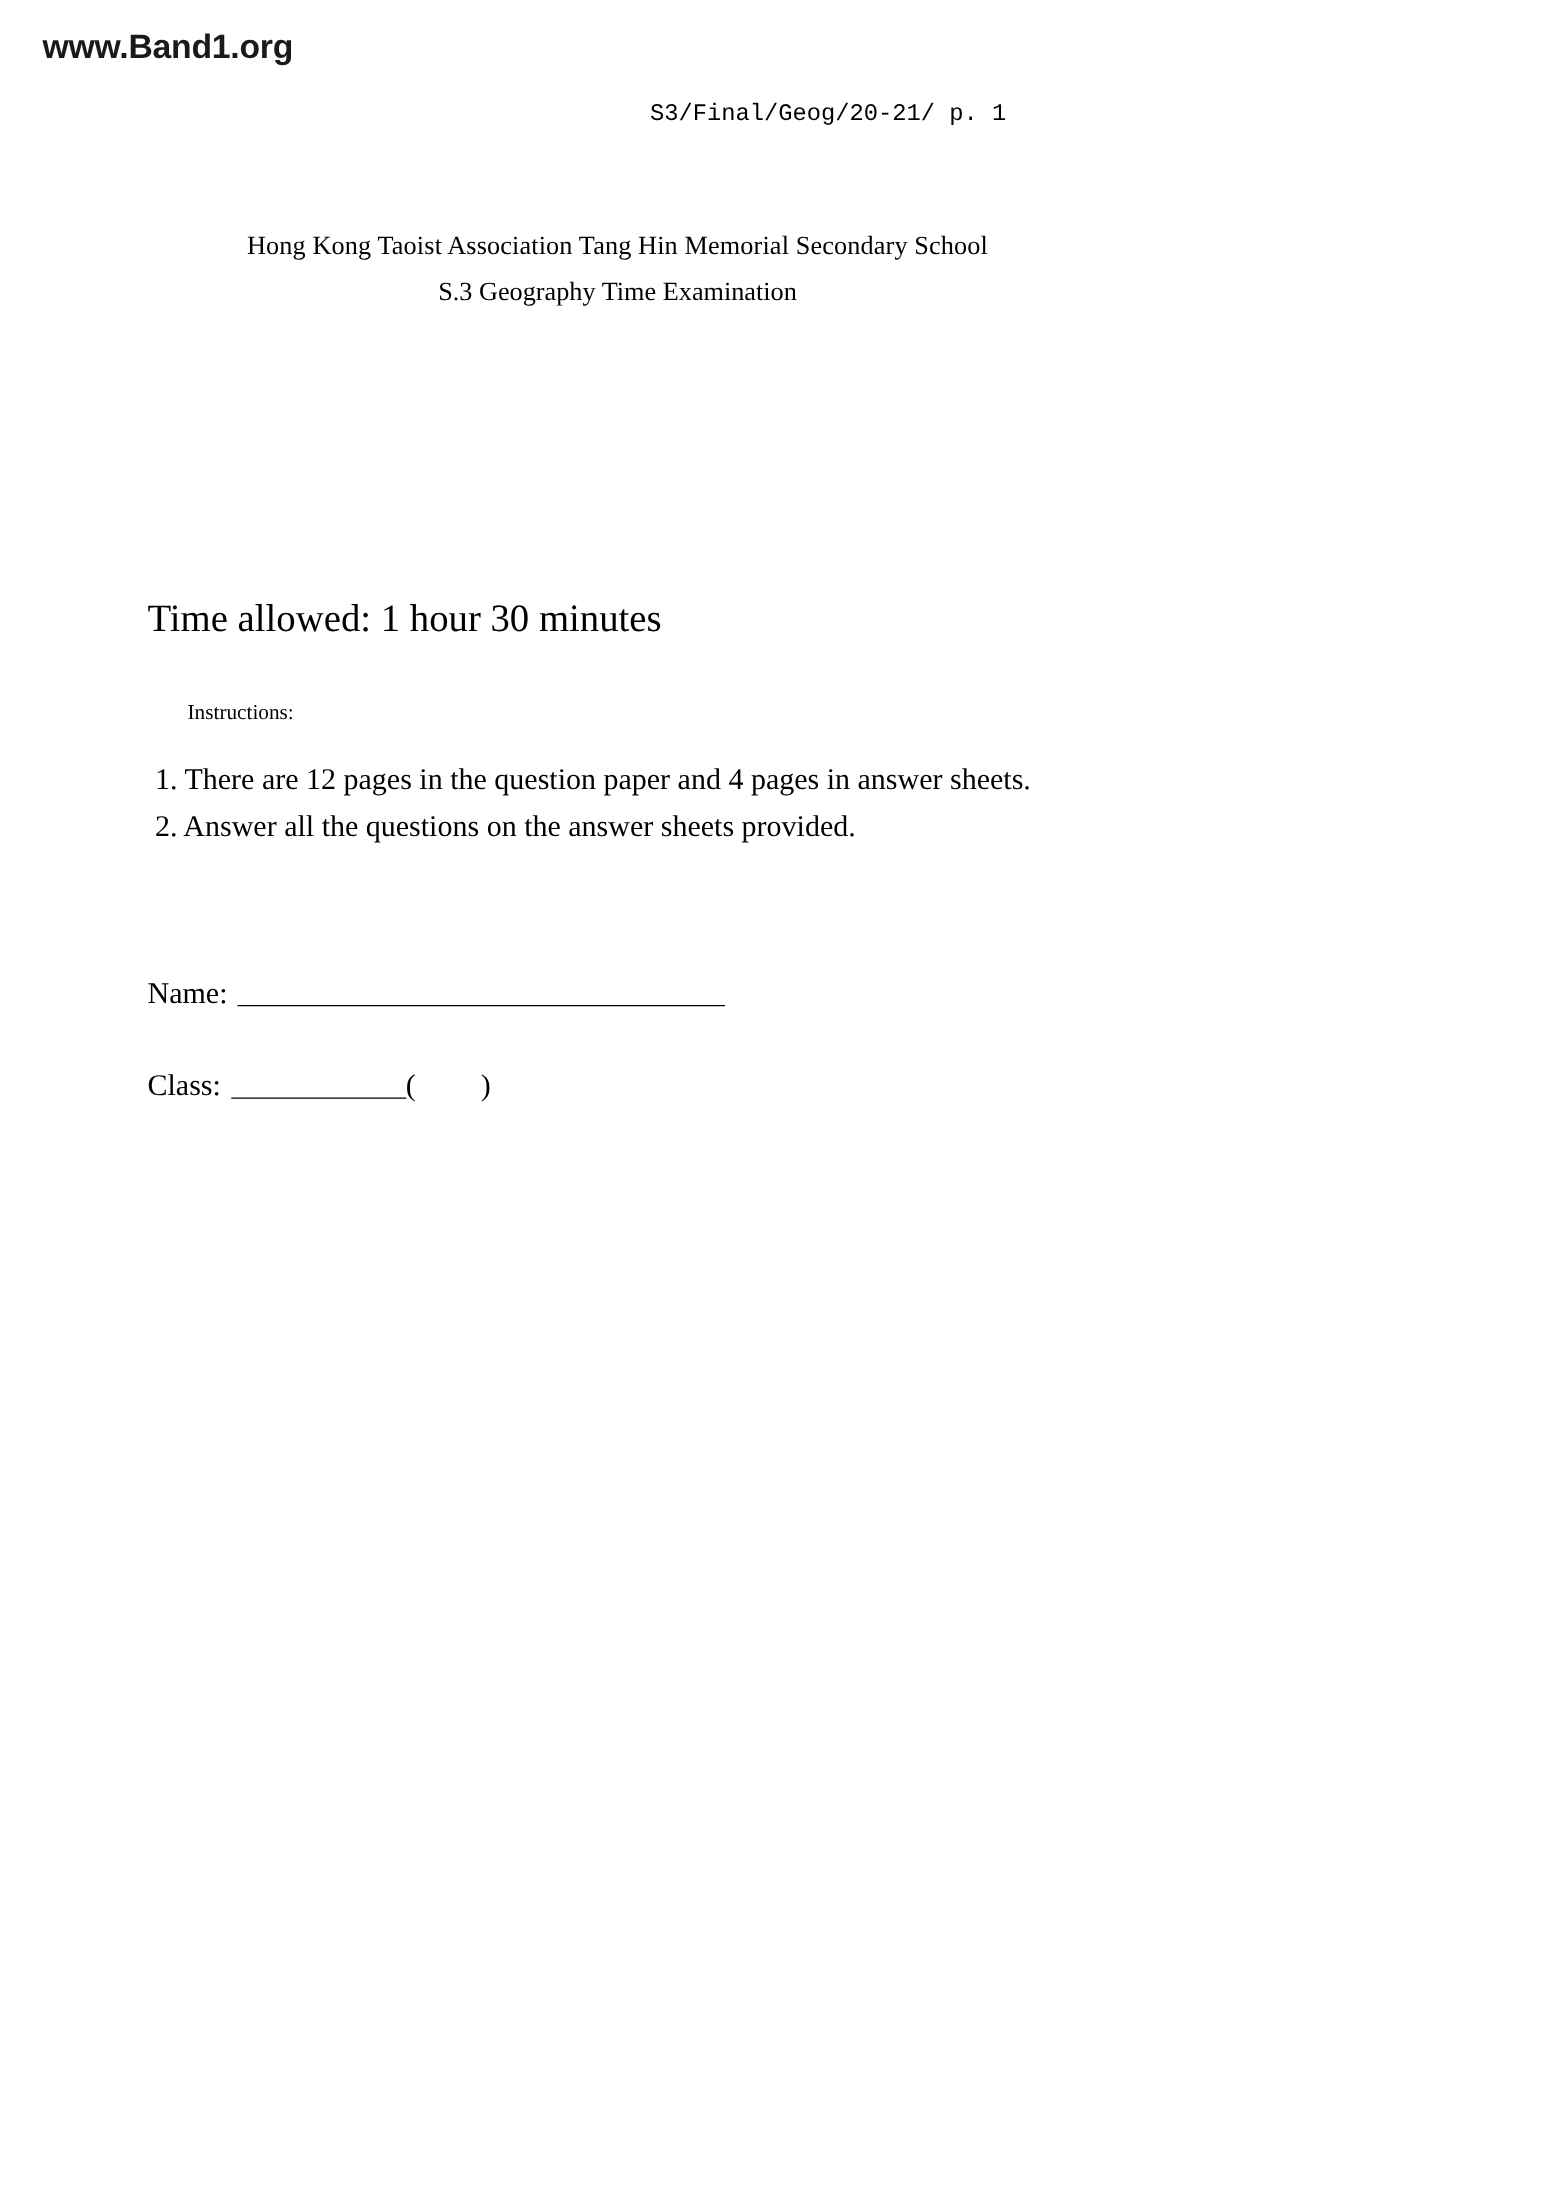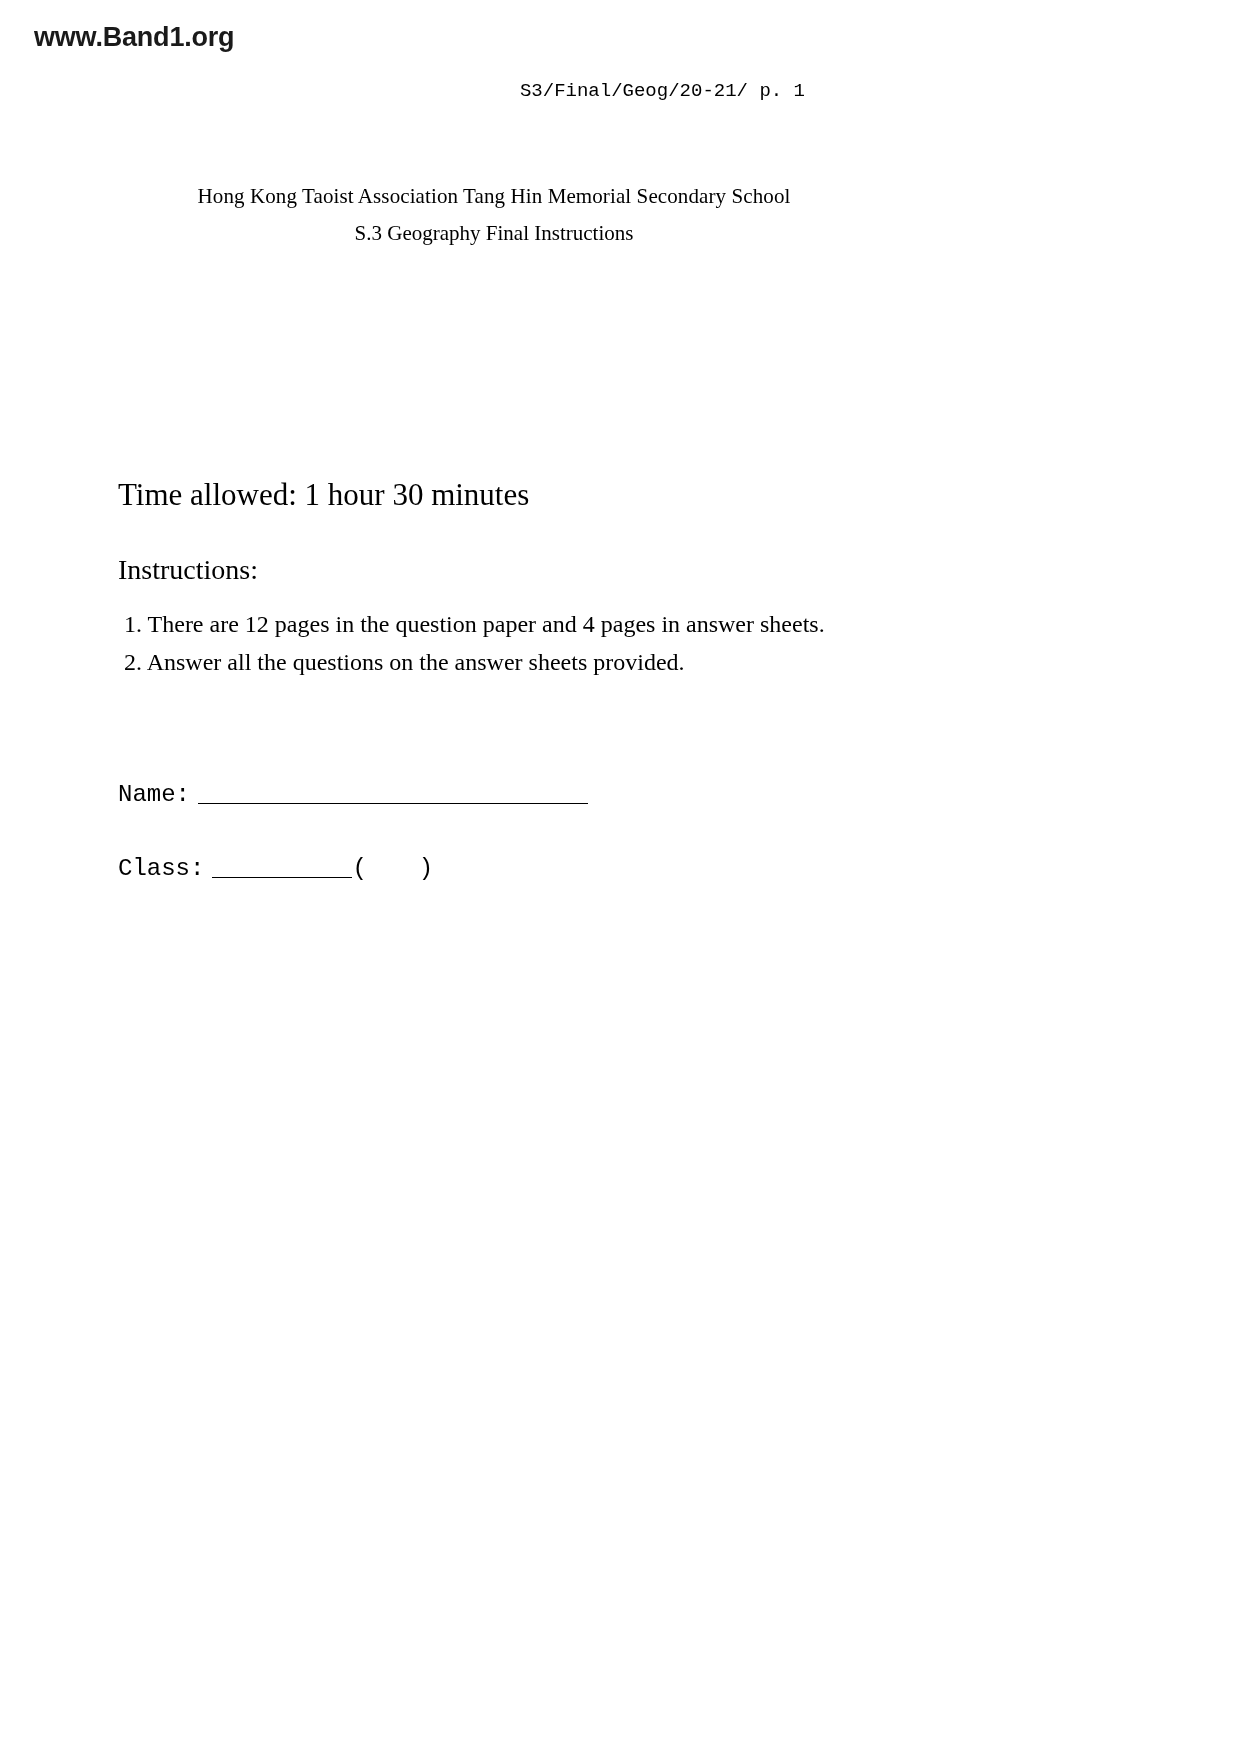--- a/index.html
+++ b/index.html
@@ -58,38 +58,38 @@
     position: absolute;
     left: 118px;
     top: 480px;
     width: 900px;
   }
   .time-allowed {
     font-size: 31px;
     line-height: 30px;
   }
   .instructions-label {
-    font-size: 28px;
+    font-size: 17px;
     line-height: 30px;
     margin-top: 45px;
+    margin-left: 32px;
   }
   .instructions-list {
     margin-top: 20px;
   }
   .instruction-item {
     font-size: 24px;
     line-height: 38px;
     padding-left: 6px;
   }
   .fields-block {
     position: absolute;
     left: 118px;
     top: 780px;
     width: 900px;
-    font-family: Liberation Mono, monospace;
   }
   .field-row {
     font-size: 24px;
     line-height: 30px;
     white-space: nowrap;
   }
   .field-row.class-row {
     margin-top: 44px;
   }
   .blank-long {
@@ -117,21 +117,21 @@
 <body>
 
 <div class="page">
 
   <div class="watermark">www.Band1.org</div>
 
   <div class="paper-code">S3/Final/Geog/20-21/ p. 1</div>
 
   <div class="title-block">
     <div class="title-line school">Hong Kong Taoist Association Tang Hin Memorial Secondary School</div>
-    <div class="title-line">S.3 Geography Final Instructions</div>
+    <div class="title-line">S.3 Geography Time Examination</div>
   </div>
 
   <div class="body-block">
     <div class="time-allowed">Time allowed: 1 hour 30 minutes</div>
     <div class="instructions-label">Instructions:</div>
     <div class="instructions-list">
       <div class="instruction-item">1. There are 12 pages in the question paper and 4 pages in answer sheets.</div>
       <div class="instruction-item">2. Answer all the questions on the answer sheets provided.</div>
     </div>
   </div>

